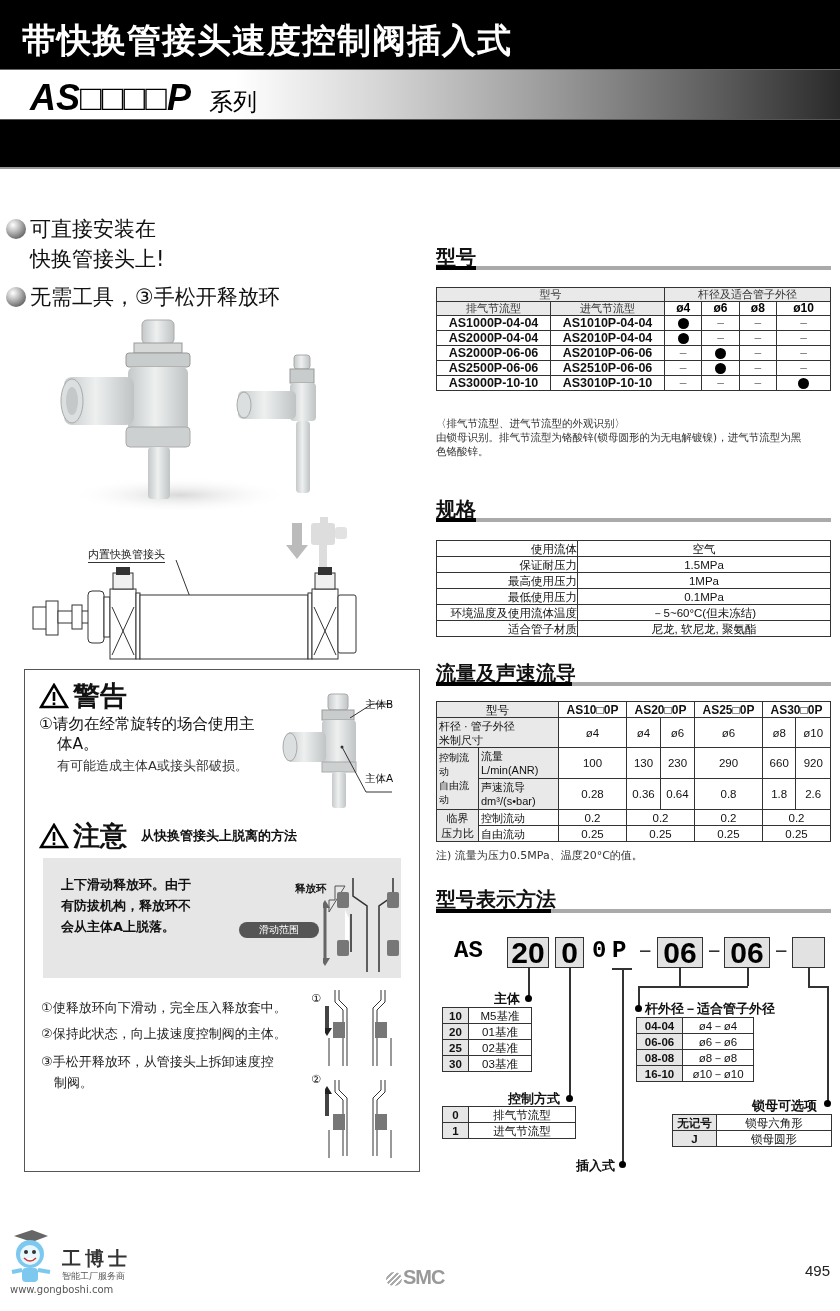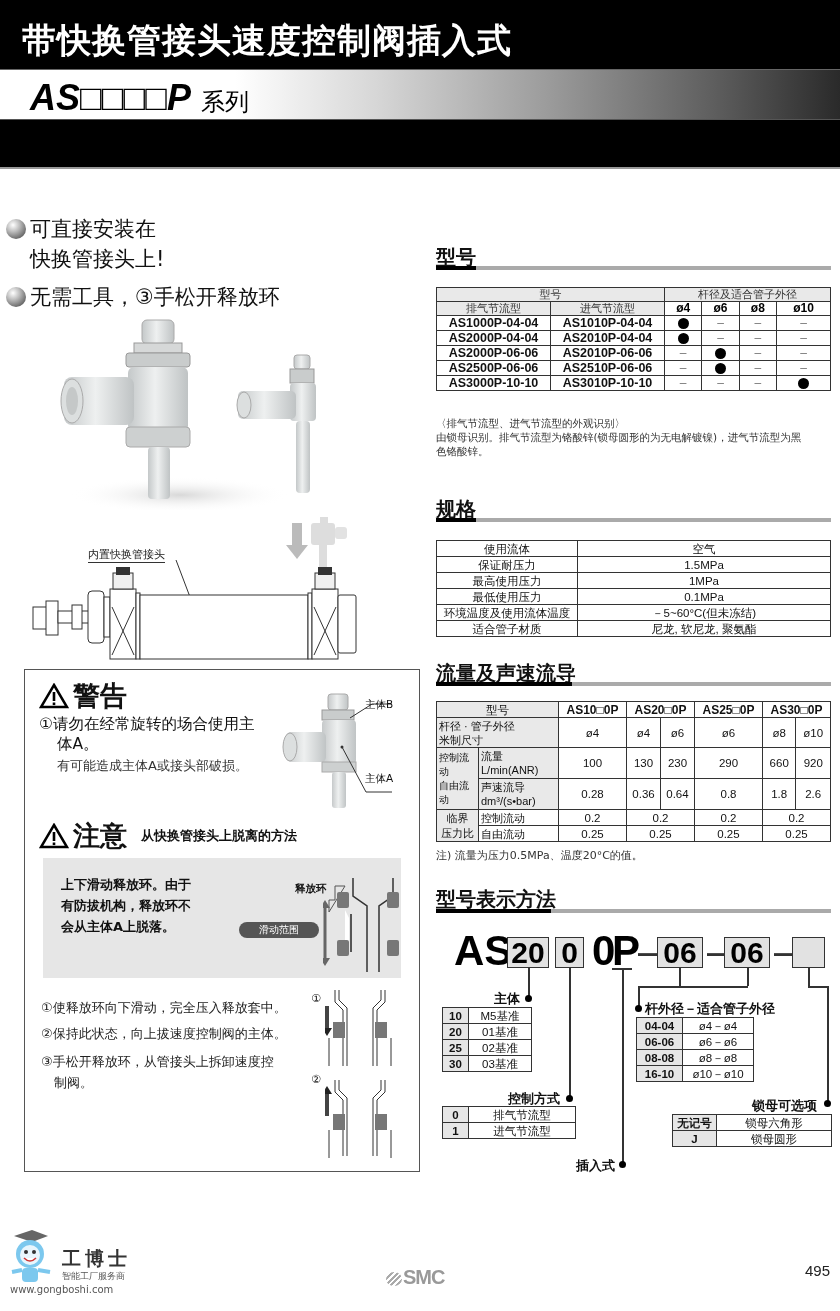--- a/index.html
+++ b/index.html
@@ -6,21 +6,21 @@
   html, body { width: 840px; height: 1311px; background: #ffffff; overflow: hidden; }
   body { font-family: "DejaVu Sans", "Liberation Sans", sans-serif; color: #111; position: relative; }
 
   
   .hdr-top { position: absolute; left: 0; top: 0; width: 840px; height: 69px; background: #000; }
   .hdr-title { position: absolute; left: 22px; top: 18px; font-size: 34px; font-weight: bold; color: #fff; letter-spacing: 1px; white-space: nowrap; }
   .hdr-band { position: absolute; left: 0; top: 69px; width: 840px; height: 51px;
     background: linear-gradient(to right, #ffffff 0%, #ffffff 28%, #d6d6d6 45%, #9c9c9c 65%, #5e5e5e 85%, #2a2a2a 100%);
     border-top: 1px solid #666; border-bottom: 1px solid #555; }
   .hdr-series { position: absolute; left: 30px; top: 7px; font-family: "Liberation Sans", sans-serif; font-style: italic; font-weight: bold; font-size: 36px; color: #000; white-space: nowrap; }
-  .hdr-series .suffix { font-style: normal; font-weight: normal; font-size: 24px; margin-left: 10px; }
+  .hdr-series .suffix { font-style: normal; font-weight: normal; font-size: 24px; margin-left: 18px; }
   .hdr-bottom { position: absolute; left: 0; top: 120px; width: 840px; height: 49px; background: #000; border-bottom: 2px solid #999; }
 
   
   .feature { position: absolute; left: 6px; display: flex; align-items: flex-start; font-size: 21px; line-height: 30px; color: #111; }
   .bullet { width: 20px; height: 20px; border-radius: 50%; margin-top: 5px; margin-right: 4px; flex: none;
     background: radial-gradient(circle at 35% 30%, #ffffff 0%, #bdbdbd 35%, #6a6a6a 75%, #333 100%); }
 
   
   .product { position: absolute; }
 
@@ -48,29 +48,29 @@
   .t-model td { height: 15px; line-height: 14px; }
   .t-model td.code { font-weight: bold; font-size: 12.5px; }
   .t-model th.dia { font-weight: bold; font-size: 12px; background: #fff; color: #000; }
   .dot { display: inline-block; width: 11px; height: 11px; border-radius: 50%; background: #000; vertical-align: middle; }
   .dash { color: #777; }
 
   .note { position: absolute; left: 436px; font-size: 10.5px; line-height: 14px; color: #333; }
 
   .t-spec { left: 436px; top: 540px; width: 395px; font-size: 11.5px; border: 1.5px solid #333; }
   .t-spec td { height: 16px; line-height: 14px; }
-  .t-spec td.k { text-align: center; width: 141px; }
+  .t-spec td.k { text-align: right; width: 141px; }
 
   .t-flow { left: 436px; top: 701px; width: 395px; font-size: 11.5px; border: 1.5px solid #333; }
   .t-flow td { height: 16px; line-height: 14px; }
   .t-flow .gh { background: #e9e9e9; }
   .t-flow .hb { font-weight: bold; font-size: 12px; padding: 0 1px; }
   .t-flow td.lbl { text-align: left; padding-left: 2px; font-size: 11px; line-height: 14px; }
   .cbox { position: absolute; top: 937px; height: 31px; border: 1.5px solid #333; background: #e2e2e2; text-align: center; font-family: "Liberation Sans", sans-serif; font-weight: bold; font-size: 30px; line-height: 29px; color: #000; }
-  .ctext { position: absolute; top: 934px; font-family: Liberation Sans, sans-serif; font-weight: bold; font-size: 42px; color: #000; line-height: 34px; }
+  .ctext { position: absolute; top: 934px; font-family: Liberation Mono, monospace; font-weight: bold; font-size: 24px; color: #000; line-height: 34px; }
   .vline { position: absolute; background: #333; width: 1.5px; }
   .hline { position: absolute; background: #333; height: 1.5px; }
   .cdot { position: absolute; width: 7px; height: 7px; border-radius: 50%; background: #000; }
   .clabel { position: absolute; font-size: 13px; font-weight: bold; color: #111; white-space: nowrap; }
   .t-small { font-size: 11.5px; border: 1.5px solid #333; }
   .t-small td { height: 16px; line-height: 14px; }
   .t-small td.kc { background: #e6e6e6; font-weight: bold; }
 
   
   .footer-num { position: absolute; right: 10px; top: 1262px; font-family: "Liberation Sans", sans-serif; font-size: 15px; color: #222; }

